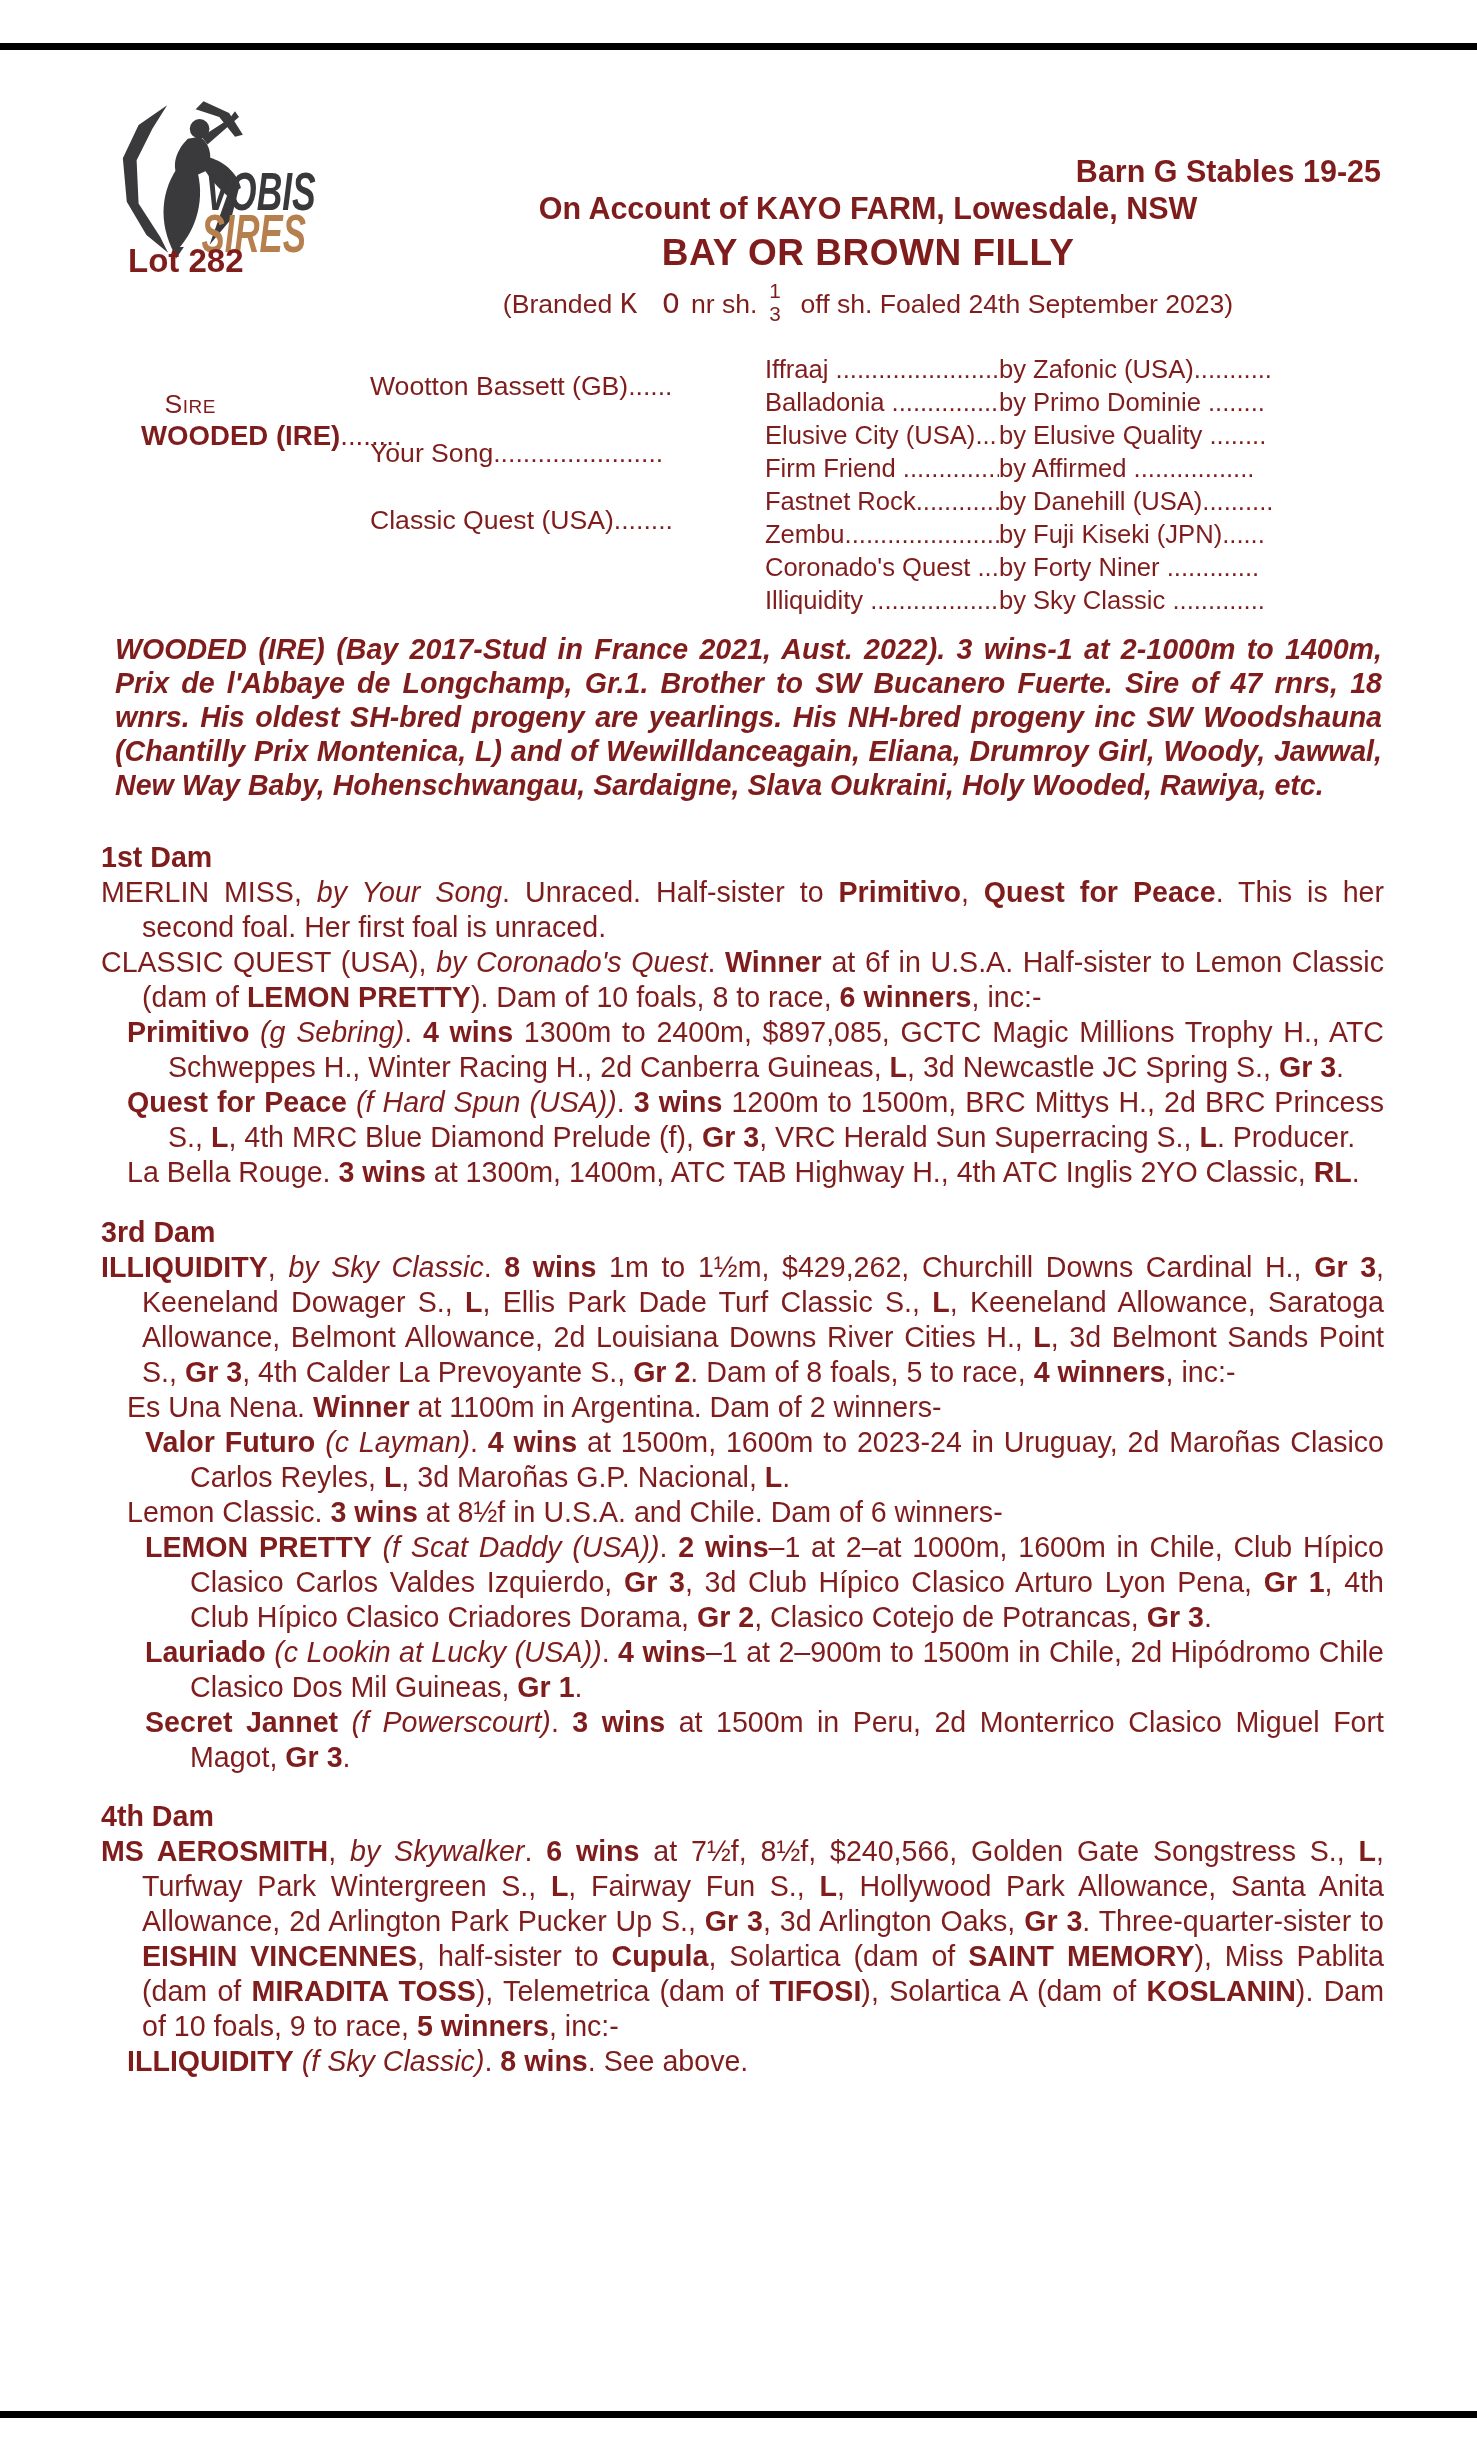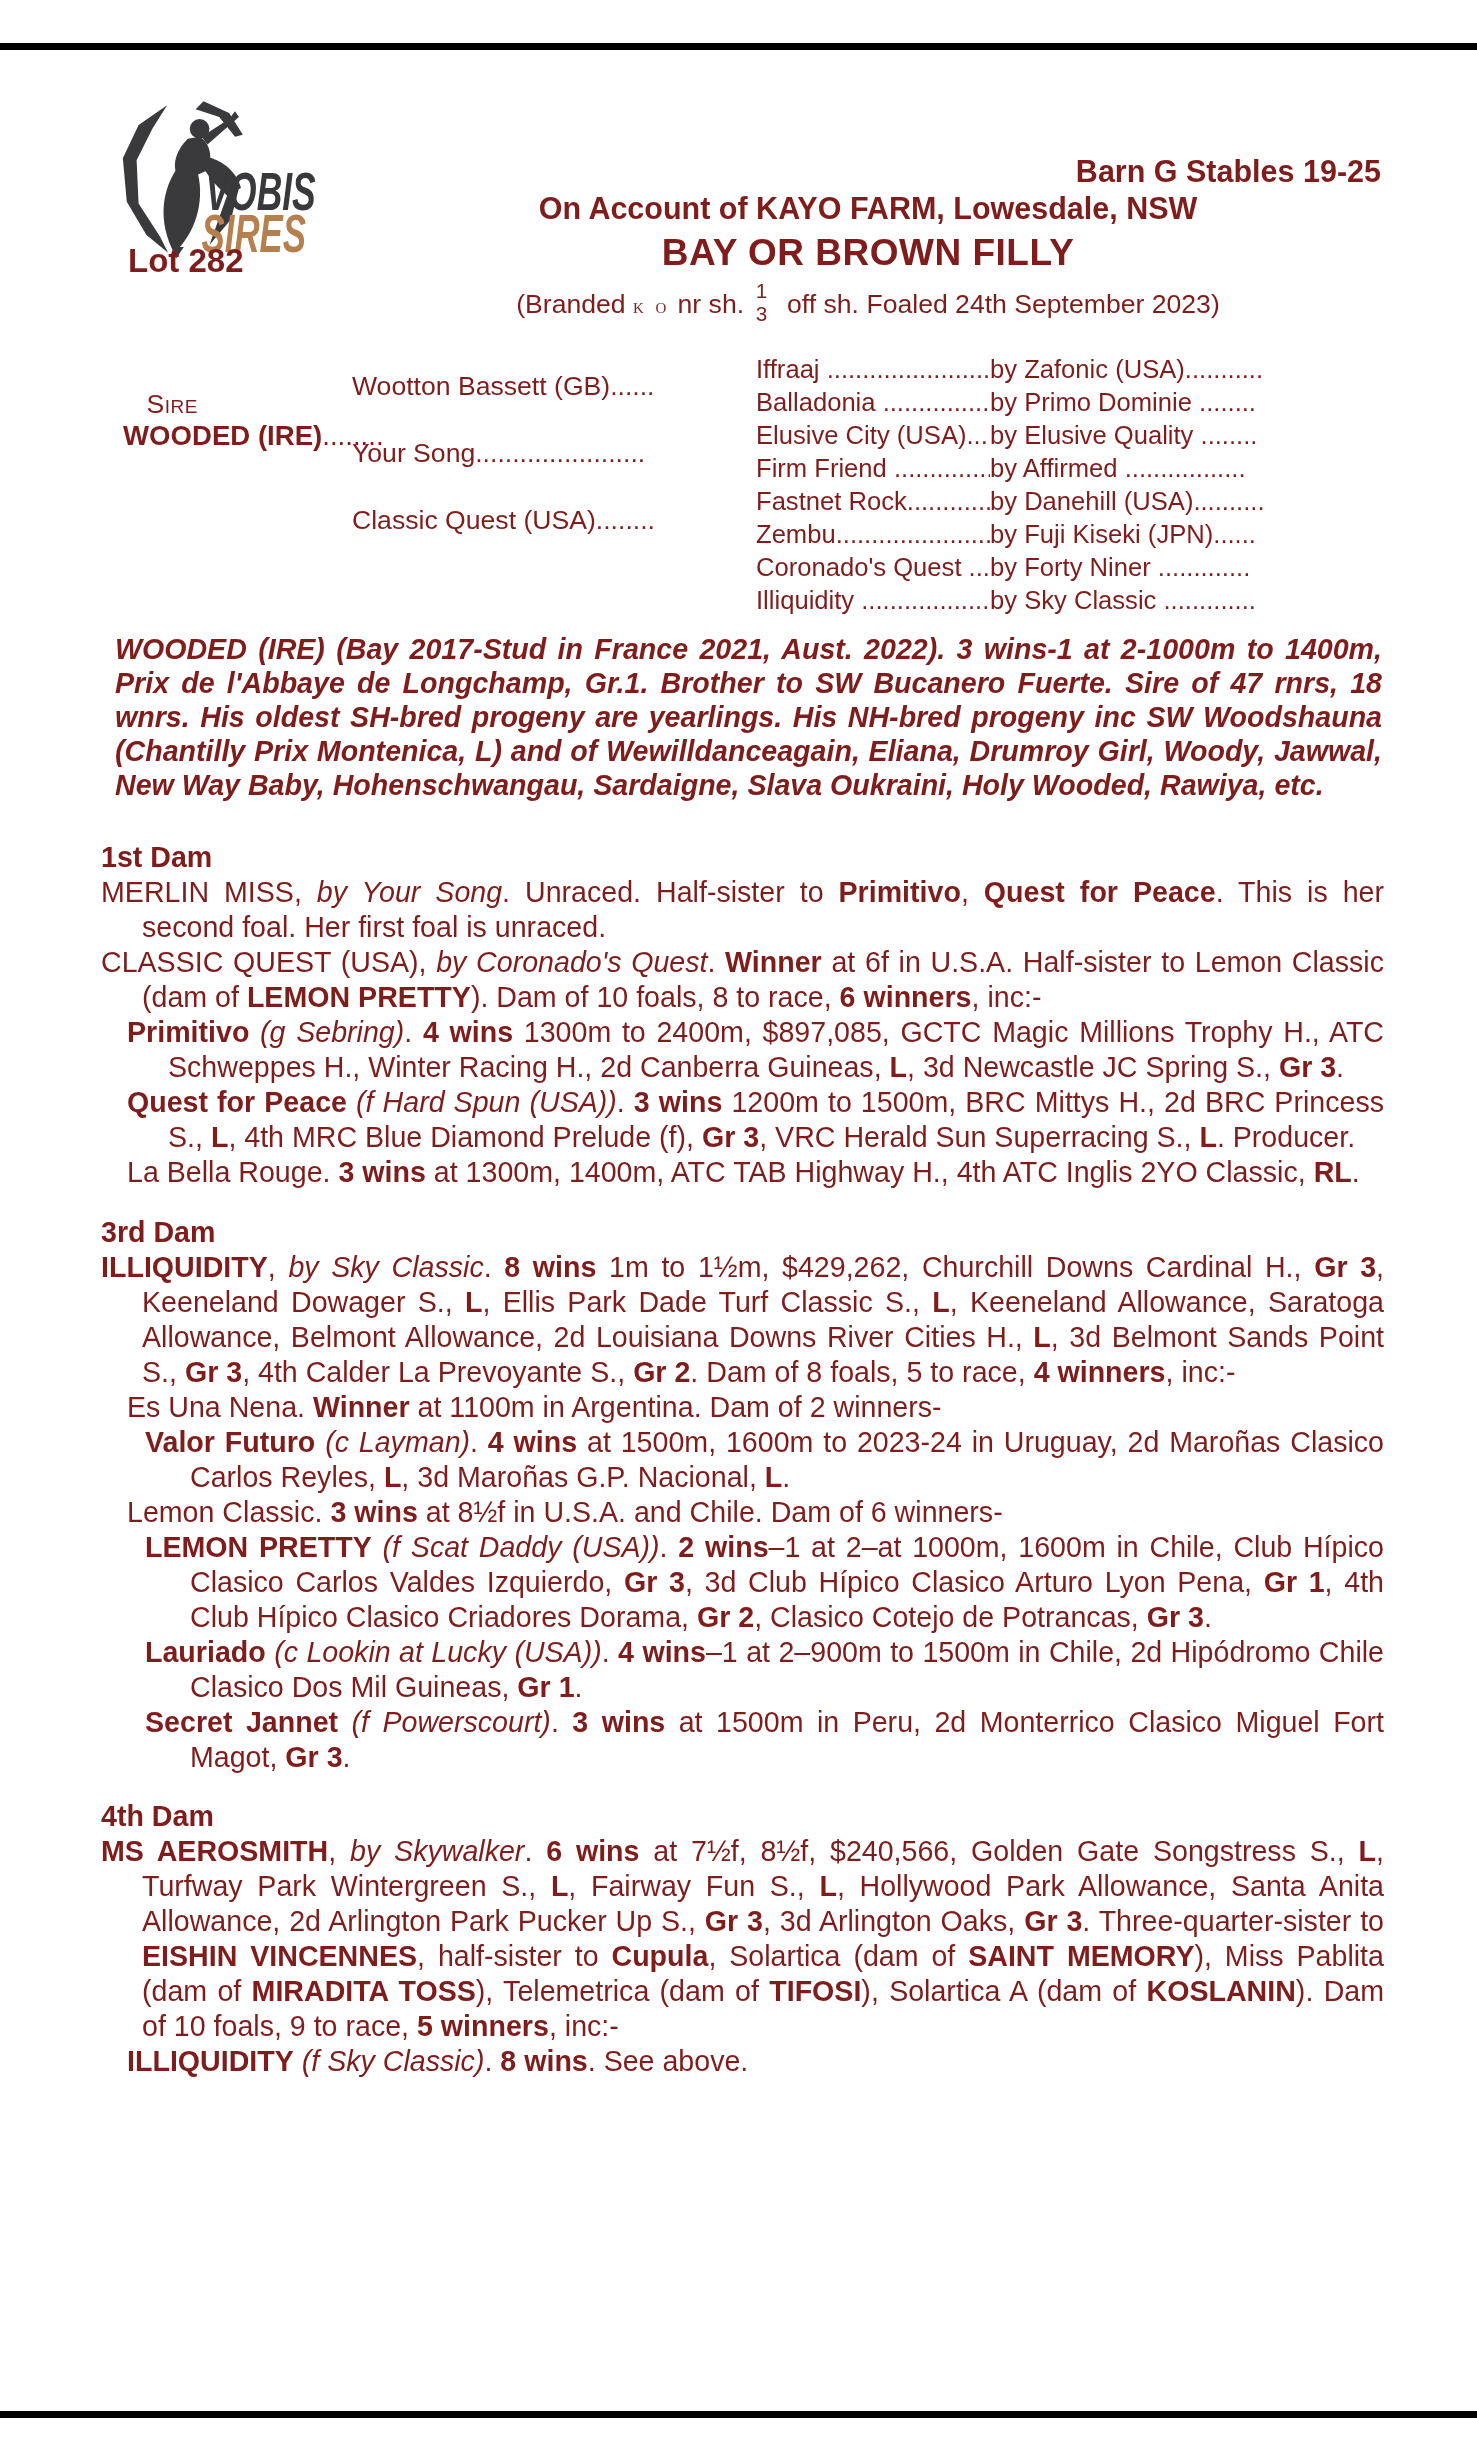--- a/index.html
+++ b/index.html
@@ -12,26 +12,26 @@
   #rule-bottom{top:2411px;height:6.9px;}
 
   
   #logo{position:absolute;left:113px;top:99px;}
   #lot{position:absolute;left:128px;top:242px;font-size:33px;font-weight:bold;}
   #hdr{position:absolute;left:355px;top:154px;width:1026px;}
   #barn{text-align:right;font-weight:bold;font-size:30.5px;line-height:35px;}
   #account{text-align:center;font-weight:bold;font-size:30.5px;line-height:39px;}
   #title{text-align:center;font-weight:bold;font-size:37px;line-height:49px;letter-spacing:0.5px;}
   #branded{text-align:center;font-size:26.6px;margin-top:5.9px;}
-  .brand-code{font-size:15px;letter-spacing:3.9px;font-family:Liberation Serif, serif;}
+  .brand-code{font-size:29px;letter-spacing:3.9px;font-family:Liberation Mono, monospace;}
   .frac{display:inline-block;vertical-align:middle;text-align:center;font-size:20.7px;line-height:22.7px;margin:0 19.7px 0 11.8px;position:relative;top:-3px;}
 
   
   #ped{position:absolute;left:123px;top:353px;width:1263px;display:flex;font-size:26.6px;}
-  #ped .c1{width:229px;display:flex;flex-direction:row;}
+  #ped .c1{width:229px;display:flex;flex-direction:row;margin-left:18px;}
   #ped .c1 .cell{height:134px;display:flex;flex-direction:column;justify-content:center;}
   .sd-label{font-variant:small-caps;font-size:26.6px;padding-left:23.6px;letter-spacing:0.5px;}
   .sd-name{font-weight:bold;font-size:27.6px;white-space:nowrap;}
   .sd-name .dots{font-weight:normal;}
   .sd-year{padding-left:15.8px;}
   #ped .c2{width:404px;display:flex;flex-direction:column;}
   #ped .c2 .cell{height:67px;display:flex;align-items:center;white-space:nowrap;overflow:hidden;}
   #ped .c3{width:234px;display:flex;flex-direction:column;font-size:25.6px;}
   #ped .c4{width:396px;display:flex;flex-direction:column;font-size:25.6px;}
   #ped .c3 .cell,#ped .c4 .cell{height:33px;display:flex;align-items:center;white-space:nowrap;overflow:hidden;}

